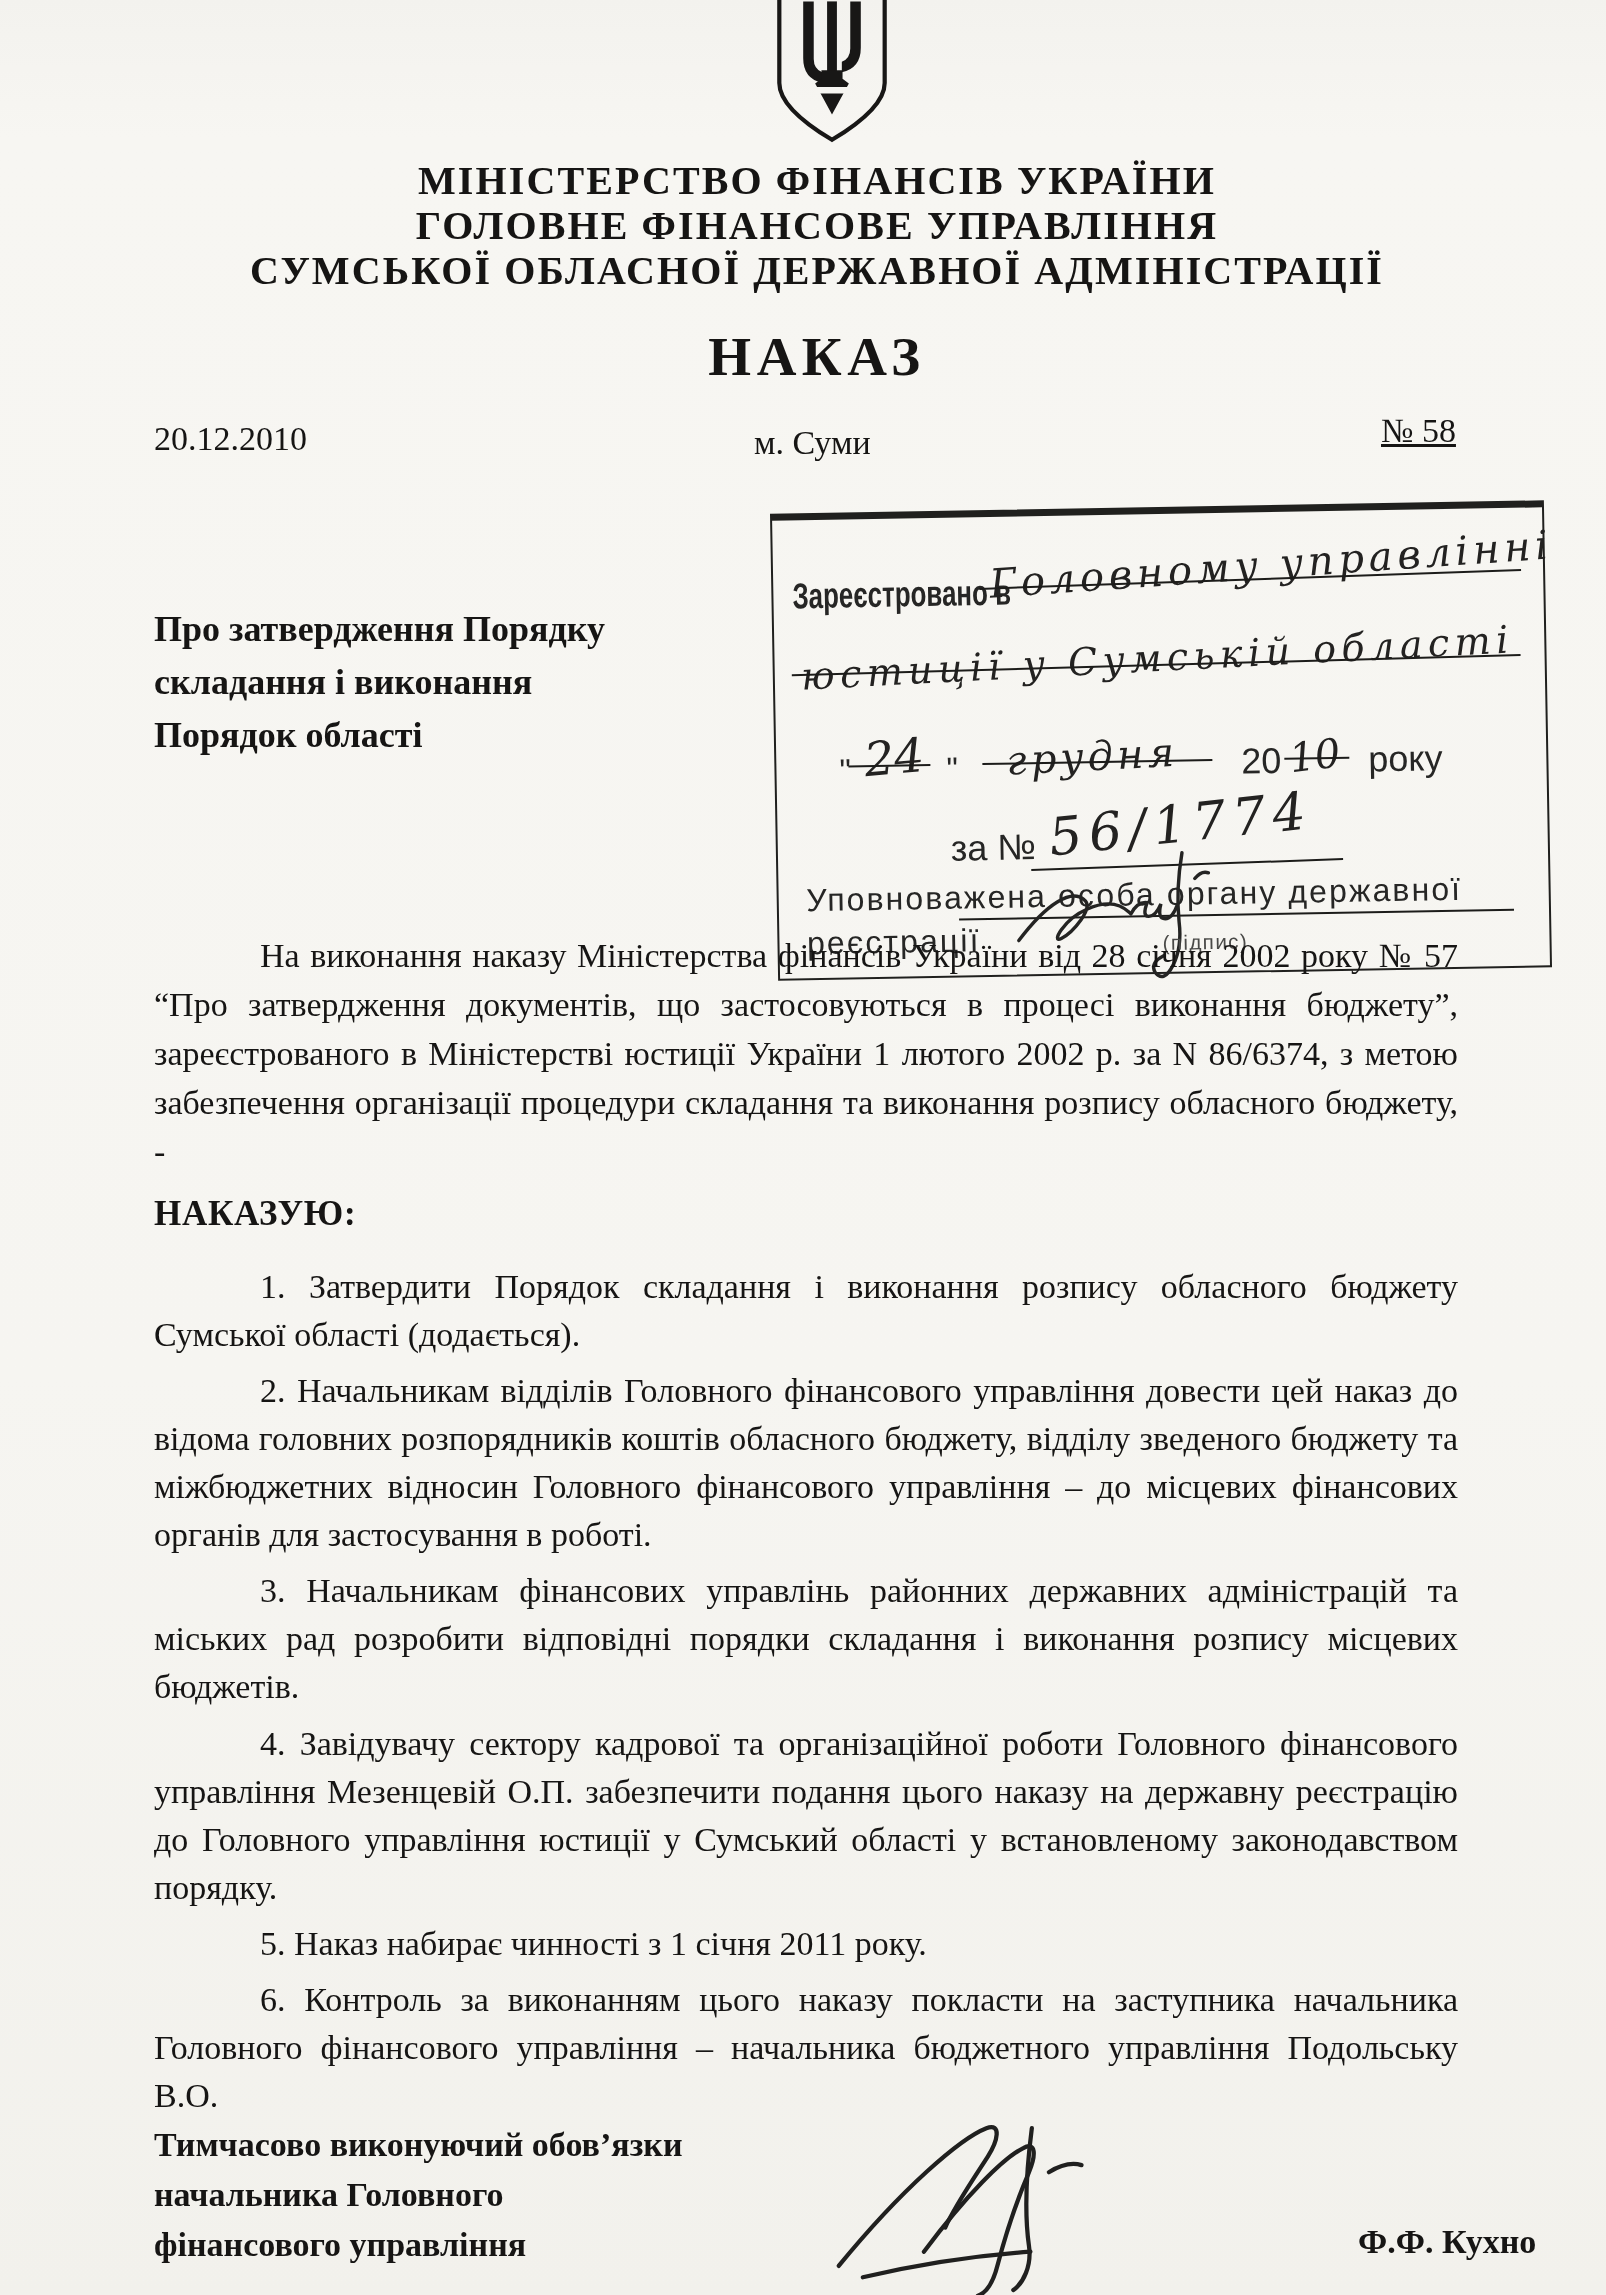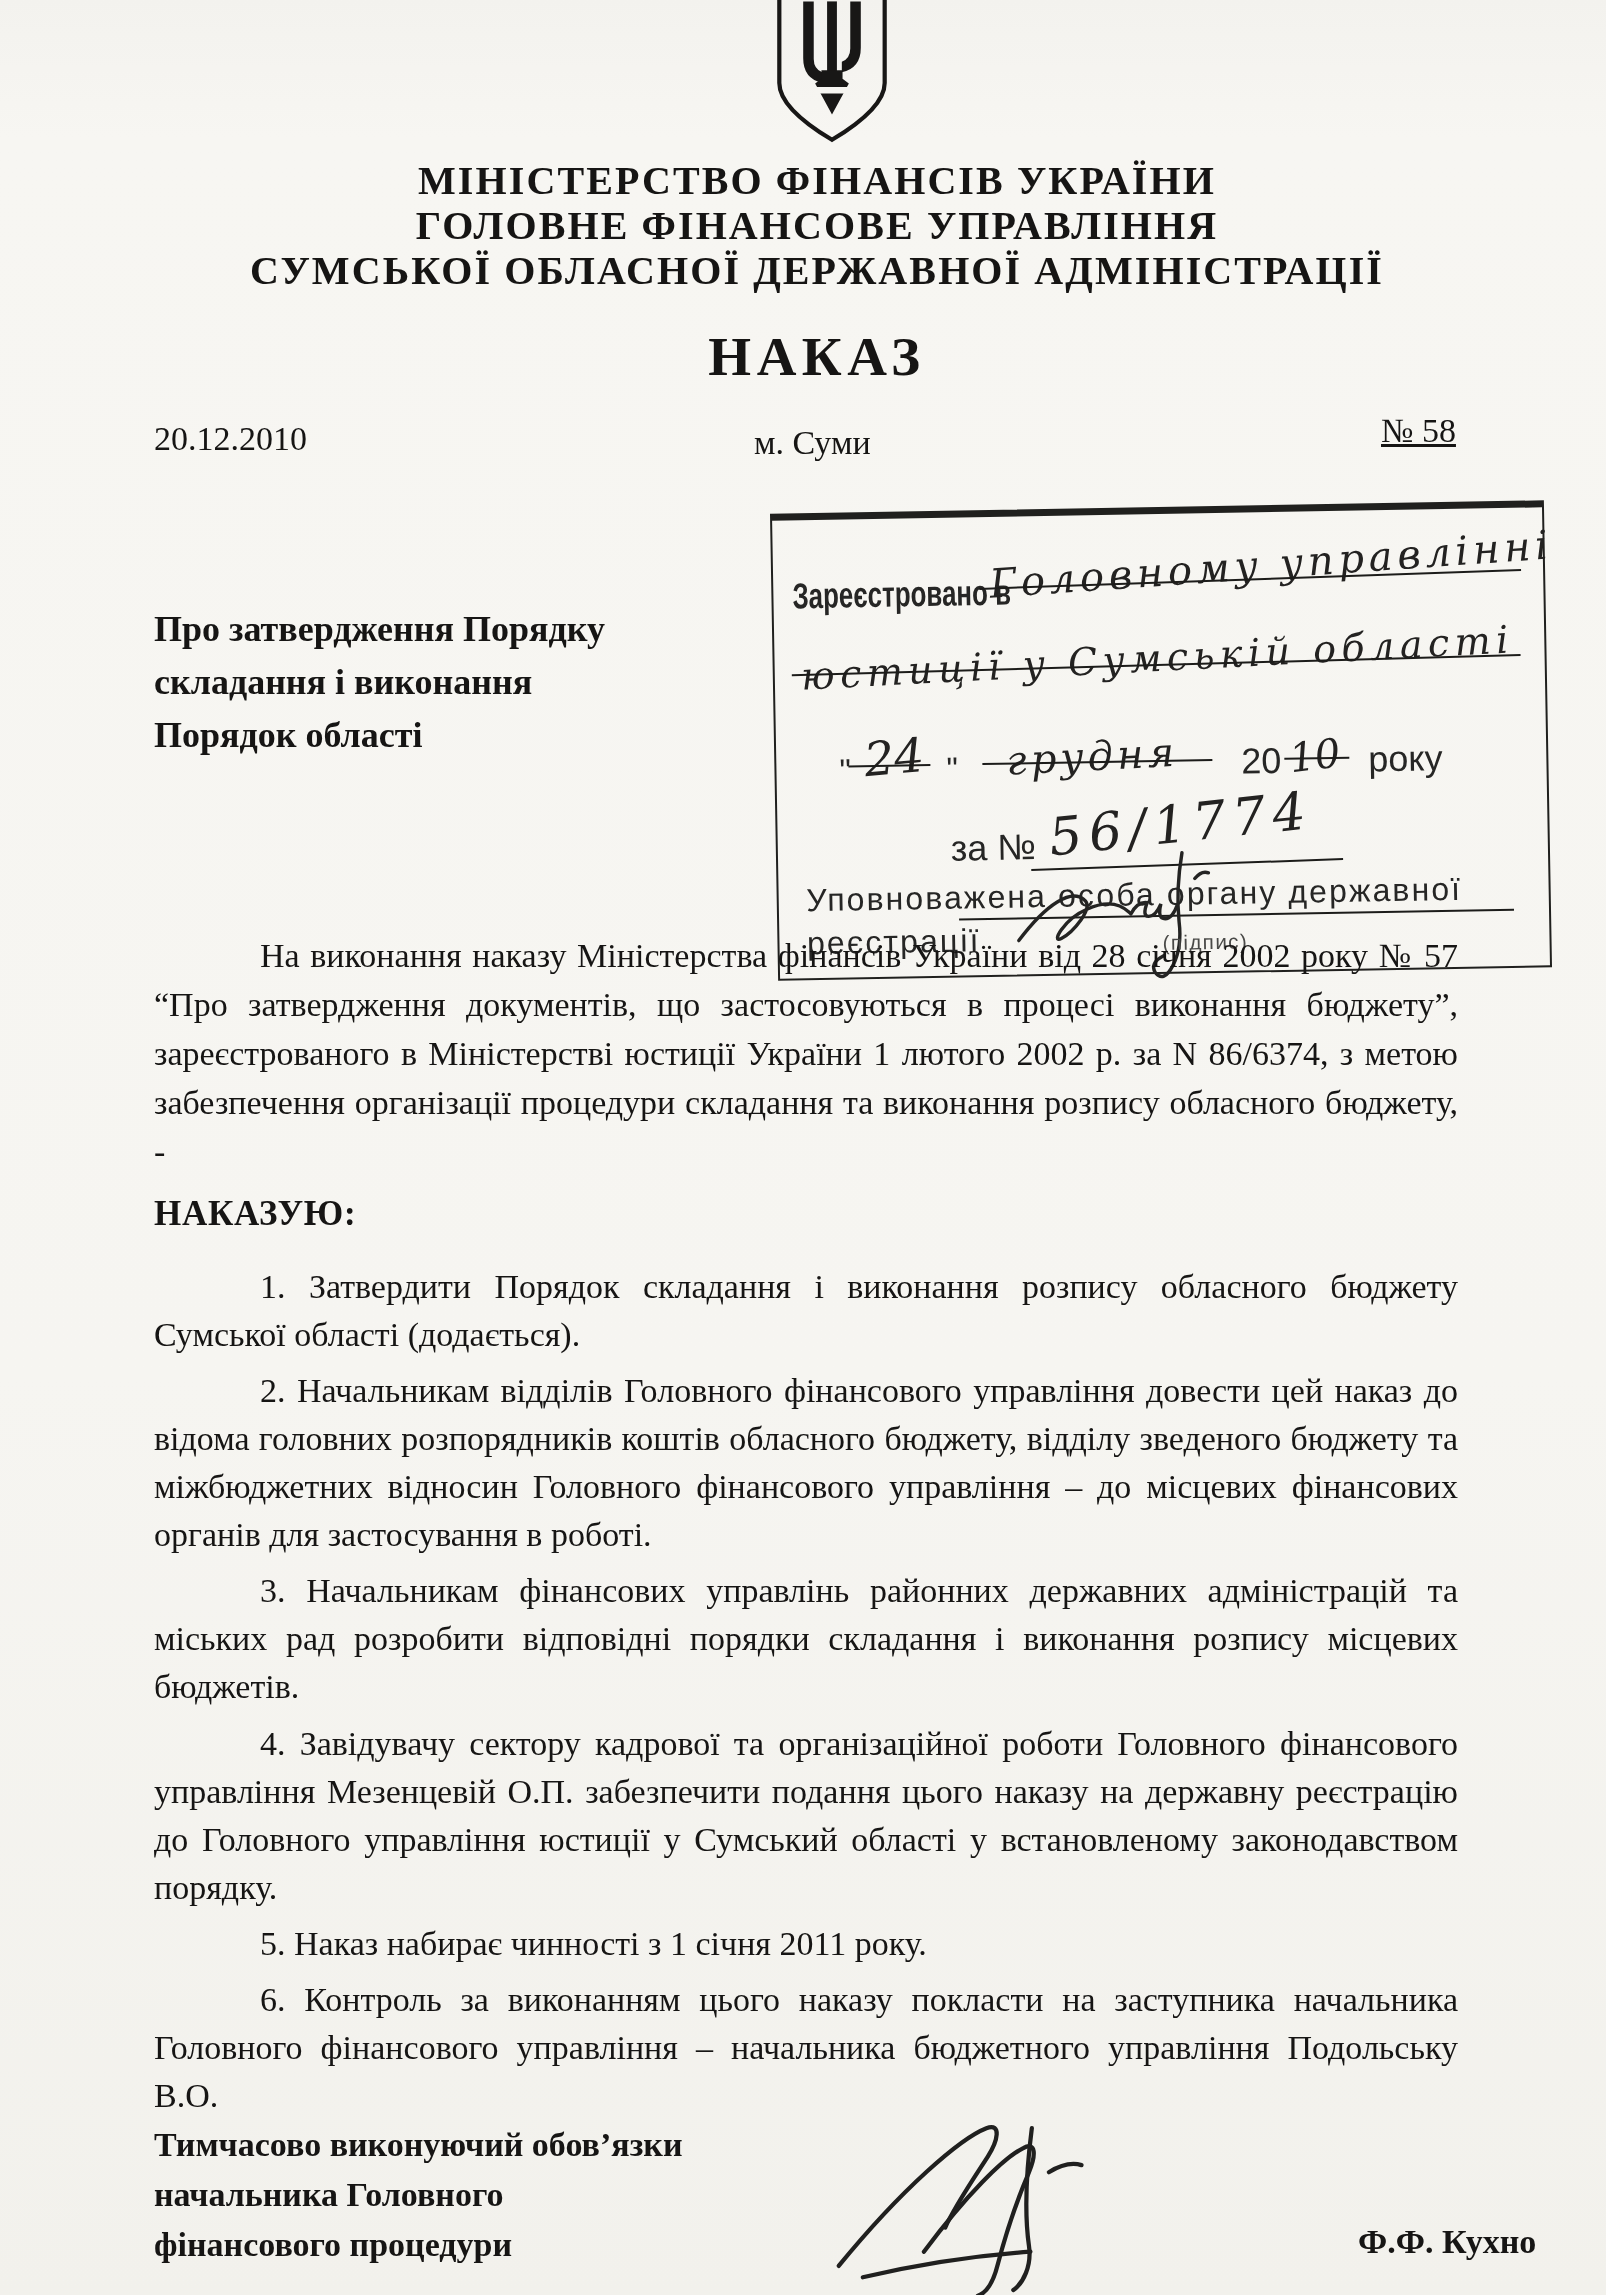--- a/index.html
+++ b/index.html
@@ -152,21 +152,21 @@
     <p>2. Начальникам відділів Головного фінансового управління довести цей наказ до відома головних розпорядників коштів обласного бюджету, відділу зведеного бюджету та міжбюджетних відносин Головного фінансового управління – до місцевих фінансових органів для застосування в роботі.</p>
     <p>3. Начальникам фінансових управлінь районних державних адміністрацій та міських рад розробити відповідні порядки складання і виконання розпису місцевих бюджетів.</p>
     <p>4. Завідувачу сектору кадрової та організаційної роботи Головного фінансового управління Мезенцевій О.П. забезпечити подання цього наказу на державну реєстрацію до Головного управління юстиції у Сумський області у встановленому законодавством порядку.</p>
     <p>5. Наказ набирає чинності з 1 січня 2011 року.</p>
     <p>6. Контроль за виконанням цього наказу покласти на заступника начальника Головного фінансового управління – начальника бюджетного управління Подольську В.О.</p>
   </div>
 
   <div class="sig-position">
     <div>Тимчасово виконуючий обов’язки</div>
     <div>начальника Головного</div>
-    <div>фінансового процедури</div>
+    <div>фінансового управління</div>
   </div>
 
   <svg class="main-sig" viewBox="0 0 520 300">
     <g fill="none" stroke="#20201f" stroke-width="6" stroke-linecap="round">
       <path d="M30 252 C120 142 202 72 238 58 C260 50 254 76 240 98 C218 132 192 170 180 198"></path>
       <path d="M150 232 C210 152 262 100 290 86 C308 76 308 96 298 120 C280 162 264 212 254 250 C248 274 238 290 226 294"></path>
       <path d="M302 58 C294 120 292 182 298 224 C302 252 290 276 276 286"></path>
       <path d="M326 120 q26 -16 46 -10"></path>
       <path d="M64 268 q120 -28 236 -36"></path>
     </g>

